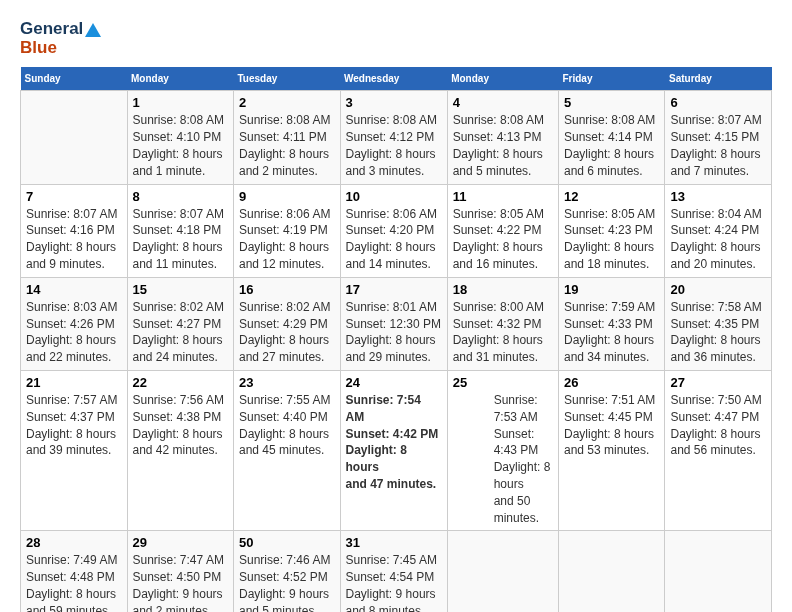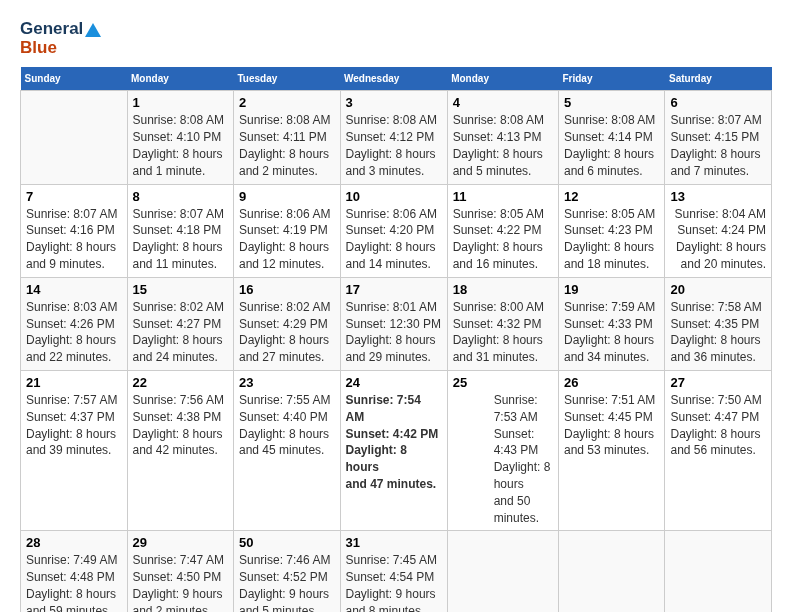--- a/index.html
+++ b/index.html
@@ -184,21 +184,21 @@
         </td>
         <td>
           <span class="day-num">12</span>
           <div class="day-info" style="white-space: pre-line;">Sunrise: 8:05 AM
 Sunset: 4:23 PM
 Daylight: 8 hours
 and 18 minutes.</div>
         </td>
         <td>
           <span class="day-num">13</span>
-          <div class="day-info" style="white-space: pre-line; text-align: right;">Sunrise: 8:04 AM
+          <div class="day-info" style="white-space: pre-line;">Sunrise: 8:04 AM
 Sunset: 4:24 PM
 Daylight: 8 hours
 and 20 minutes.</div>
         </td>
       </tr>
       <tr>
         <td>
           <span class="day-num">14</span>
           <div class="day-info" style="white-space: pre-line;">Sunrise: 8:03 AM
 Sunset: 4:26 PM

